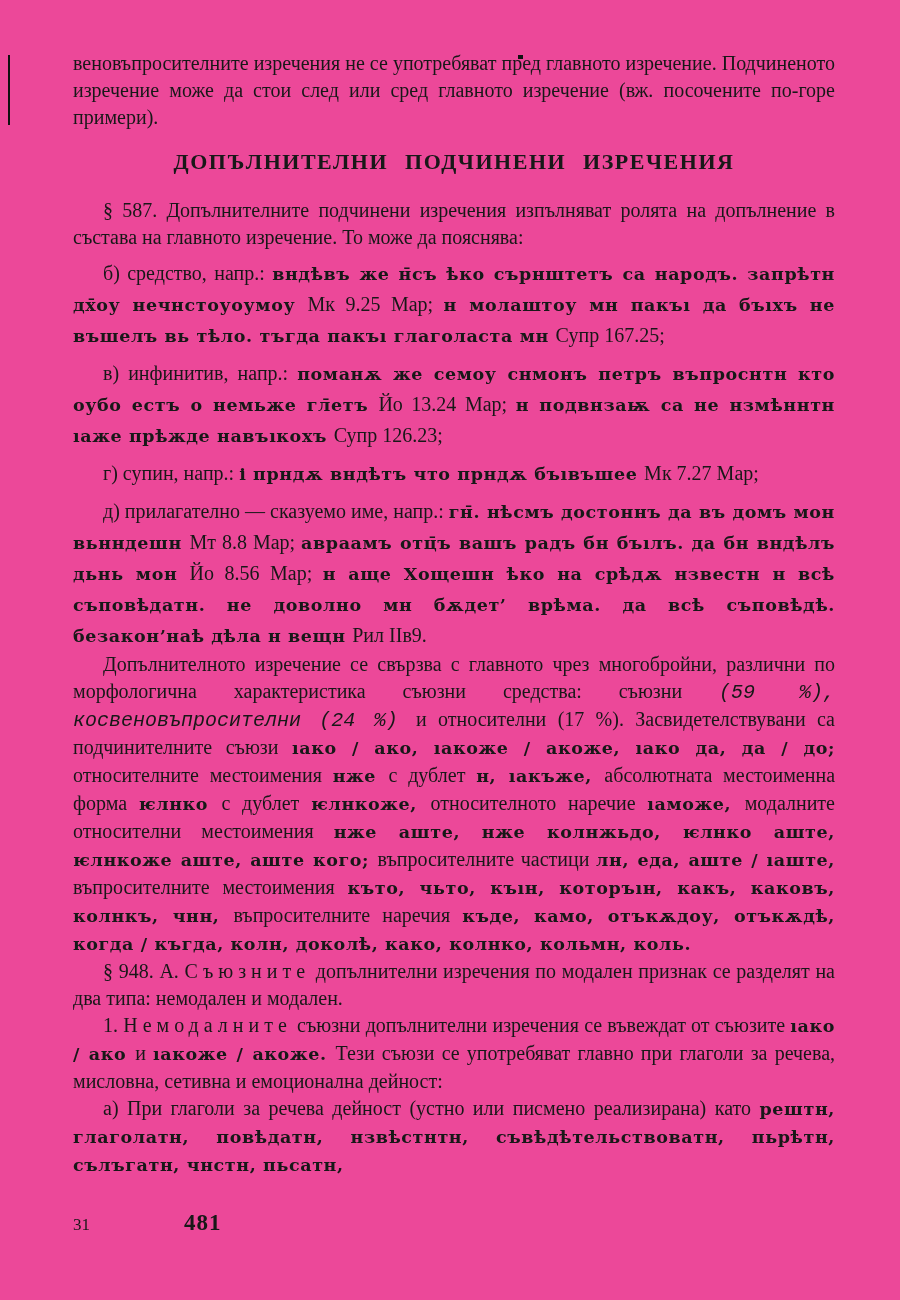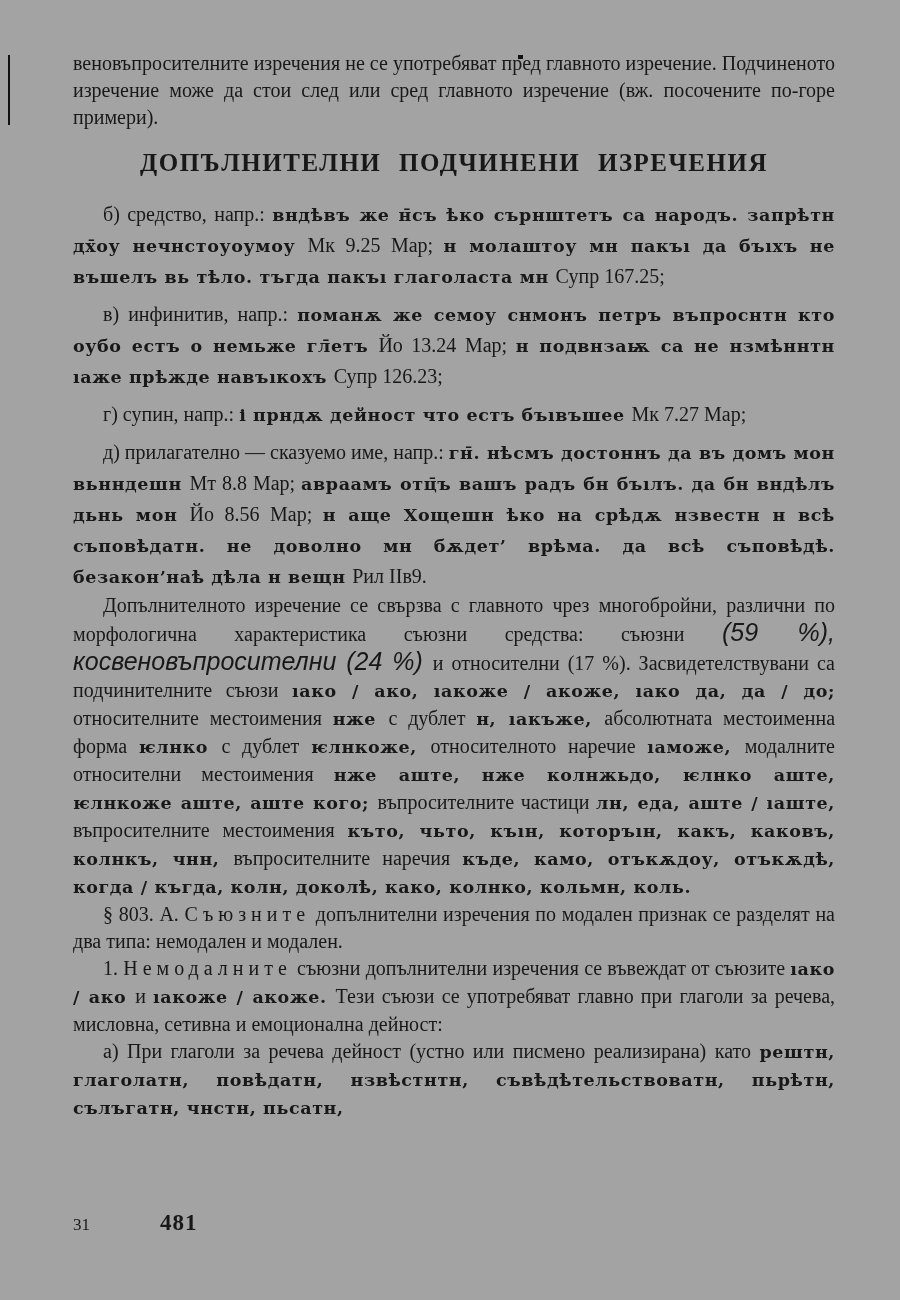--- a/index.html
+++ b/index.html
@@ -6,67 +6,68 @@
   body {
     width:900px; height:1300px;
     background:#ffffff;
     font-family:"Liberation Serif", serif;
     color:#181818;
     overflow:hidden;
   }
   .sheet {
     position:relative;
     width:900px; height:1300px;
-    background:#a3a3a3;
+    background:#ec4899;
   }
   .page-body {
     position:absolute;
     left:73px; top:50px;
     width:762px;
   }
   .page-body p.para {
     margin:0;
     text-align:justify;
     font-size:20px;
     line-height:27px;
   }
   .noindent { text-indent:0; }
   .indent   { text-indent:30px; }
   .ex       { margin-top:7px !important; line-height:30px !important; }
   .gap-top  { margin-top:7px !important; }
 
   .section-heading {
     text-align:center;
     font-weight:700;
-    font-size:25px;
+    font-size:22px;
     letter-spacing:1.5px;
     word-spacing:10px;
     margin:18px 0 22px 0;
   }
   span.rn { }
   span.ocs {
     font-family:"DejaVu Serif", serif;
     font-weight:700;
     font-size:17.5px;
     letter-spacing:0.6px;
   }
   span.hand {
-    font-family:Liberation Sans, sans-serif;
+    font-family:Liberation Mono, monospace;
     font-style:italic;
-    font-size:25px;
+    font-size:20px;
   }
   span.spaced { letter-spacing:5px; }
 
   .footer {
     position:absolute;
     left:73px; top:1210px;
     width:762px;
     display:flex;
     align-items:baseline;
     font-size:17px;
+    gap:24px;
   }
   .footer .sheet-num { margin-right:14px; }
   .footer .pagenum {
     font-weight:700;
     font-size:23px;
     margin-left:56px;
     letter-spacing:1px;
     text-align:center;
   }
   .scan-line-artifact {
@@ -85,26 +86,27 @@
 </head>
 <body>
 
 <div class="sheet">
   <div class="scan-line-artifact"></div>
   <div class="scan-speck-artifact"></div>
 
   <div class="page-body">
       <p class="para noindent"><span class="rn">веновъпросителните изречения не се употребяват пред главното изречение. Подчиненото изречение може да стои след или сред главното изречение (вж. посочените по-горе примери).</span></p>
       <div class="section-heading">ДОПЪЛНИТЕЛНИ  ПОДЧИНЕНИ  ИЗРЕЧЕНИЯ</div>
+      <p class="para indent"><span class="rn">§ 587. Допълнителните подчинени изречения изпълняват ролята на допълнение в състава на главното изречение. То може да пояснява:</span></p>
       <p class="para indent ex"><span class="rn">б) средство, напр.: </span><span class="ocs">вндѣвъ же н̄съ ѣко сърнштетъ са народъ. запрѣтн дх̄оу нечнстоуоумоу </span><span class="rn">Мк 9.25 Мар; </span><span class="ocs">н молаштоу мн пакъı да бъıхъ не въшелъ вь тѣло. тъгда пакъı глаголаста мн </span><span class="rn">Супр 167.25;</span></p>
       <p class="para indent ex"><span class="rn">в) инфинитив, напр.: </span><span class="ocs">поманѫ же семоу снмонъ петръ въпроснтн кто оубо естъ о немьже гл̄етъ </span><span class="rn">Йо 13.24 Мар; </span><span class="ocs">н подвнзаѭ са не нзмѣннтн ıаже прѣжде навъıкохъ </span><span class="rn">Супр 126.23;</span></p>
-      <p class="para indent ex"><span class="rn">г) супин, напр.: </span><span class="ocs">і прндѫ дейност что естъ бъıвъшее </span><span class="rn">Мк 7.27 Мар;</span></p>
+      <p class="para indent ex"><span class="rn">г) супин, напр.: </span><span class="ocs">і прндѫ вндѣтъ что прндѫ бъıвъшее </span><span class="rn">Мк 7.27 Мар;</span></p>
       <p class="para indent ex"><span class="rn">д) прилагателно — сказуемо име, напр.: </span><span class="ocs">гн̄. нѣсмъ достоннъ да въ домъ мон вьнндешн </span><span class="rn">Мт 8.8 Мар; </span><span class="ocs">авраамъ отц̄ъ вашъ радъ бн бъıлъ. да бн вндѣлъ дьнь мон </span><span class="rn">Йо 8.56 Мар; </span><span class="ocs">н аще Хощешн ѣко на срѣдѫ нзвестн н всѣ съповѣдатн. не доволно мн бѫдет’ врѣма. да всѣ съповѣдѣ. безакон’наѣ дѣла н вещн </span><span class="rn">Рил IIв9.</span></p>
       <p class="para indent"><span class="rn">Допълнителното изречение се свързва с главното чрез многобройни, различни по морфологична характеристика съюзни средства: съюзни </span><span class="hand">(59 %), </span><span class="hand">косвеновъпросителни (24 %) </span><span class="rn">и относителни (17 %). Засвидетелствувани са подчинителните съюзи </span><span class="ocs">ıако / ако, ıакоже / акоже, ıако да, да / до; </span><span class="rn">относителните местоимения </span><span class="ocs">нже </span><span class="rn">с дублет </span><span class="ocs">н, ıакъже, </span><span class="rn">абсолютната местоименна форма </span><span class="ocs">ѥлнко </span><span class="rn">с дублет </span><span class="ocs">ѥлнкоже, </span><span class="rn">относителното наречие </span><span class="ocs">ıаможе, </span><span class="rn">модалните относителни местоимения </span><span class="ocs">нже аште, нже колнжьдо, ѥлнко аште, ѥлнкоже аште, аште кого; </span><span class="rn">въпросителните частици </span><span class="ocs">лн, еда, аште / ıаште, </span><span class="rn">въпросителните местоимения </span><span class="ocs">къто, чьто, къıн, которъıн, какъ, каковъ, колнкъ, чнн, </span><span class="rn">въпросителните наречия </span><span class="ocs">къде, камо, отъкѫдоу, отъкѫдѣ, когда / къгда, колн, доколѣ, како, колнко, кольмн, коль.</span></p>
-      <p class="para indent"><span class="rn">§ 803. А. </span><span class="spaced">Съюзните</span><span class="rn"> допълнителни изречения по модален признак се разделят на два типа: немодален и модален.</span></p>
+      <p class="para indent"><span class="rn">§ 948. А. </span><span class="spaced">Съюзните</span><span class="rn"> допълнителни изречения по модален признак се разделят на два типа: немодален и модален.</span></p>
       <p class="para indent"><span class="rn">1. </span><span class="spaced">Немодалните</span><span class="rn"> съюзни допълнителни изречения се въвеждат от съюзите </span><span class="ocs">ıако / ако </span><span class="rn">и </span><span class="ocs">ıакоже / акоже. </span><span class="rn">Тези съюзи се употребяват главно при глаголи за речева, мисловна, сетивна и емоционална дейност:</span></p>
       <p class="para indent"><span class="rn">а) При глаголи за речева дейност (устно или писмено реализирана) като </span><span class="ocs">рештн, глаголатн, повѣдатн, нзвѣстнтн, съвѣдѣтельствоватн, пьрѣтн, сълъгатн, чнстн, пьсатн, </span></p>
     </div>
 
   <div class="footer">
     <span class="sheet-num">31</span>
     <span class="pagenum">481</span>
   </div>
 </div>
 

